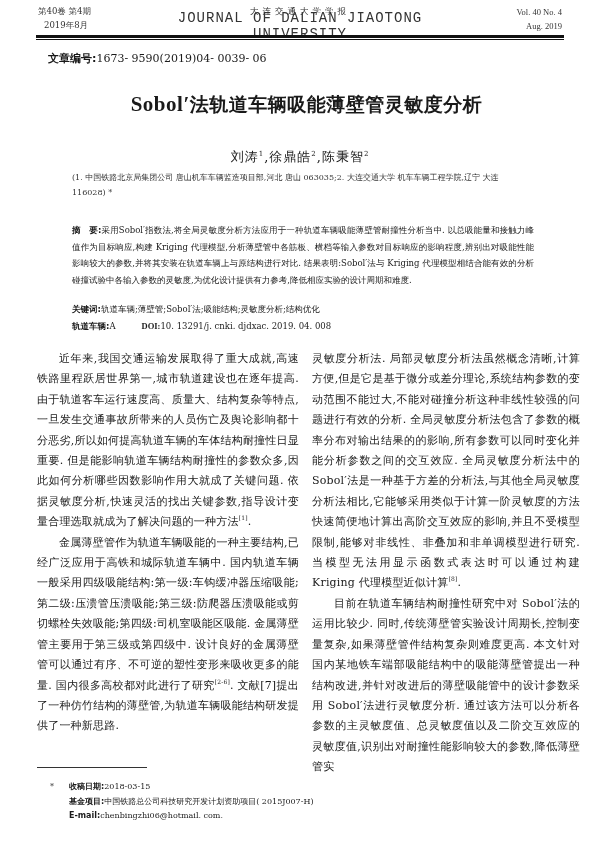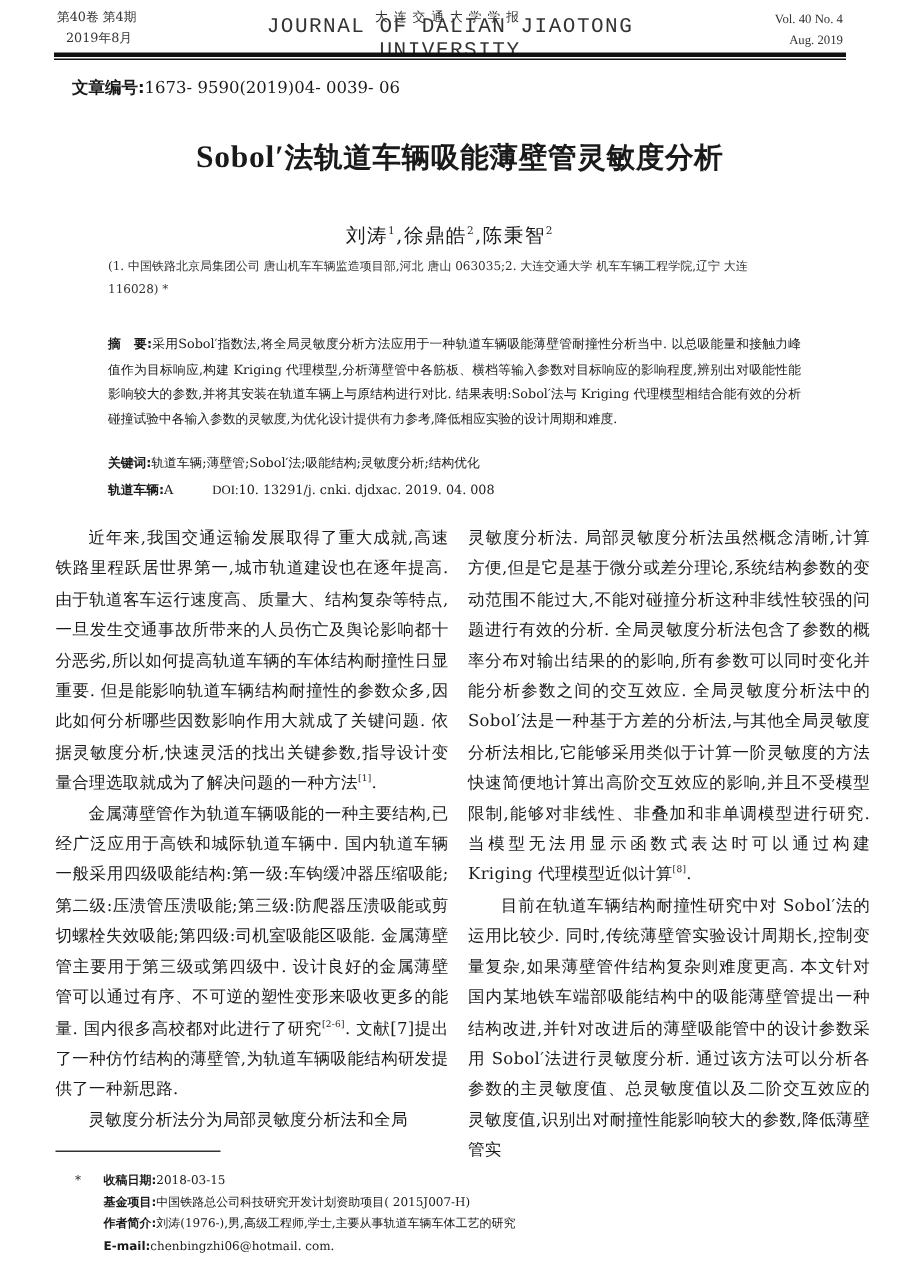--- a/index.html
+++ b/index.html
@@ -24,21 +24,21 @@
 
   .authors { position: absolute; left: 0; right: 0; top: 148px; text-align: center; font-size: 13px; letter-spacing: 1px; }
   .authors sup { font-size: 7px; vertical-align: super; }
   .affil { position: absolute; left: 72px; right: 66px; top: 170px; font-size: 8px; line-height: 15px; color: #333; }
 
   .abstract { position: absolute; left: 72px; right: 66px; top: 222px; font-size: 8.5px; line-height: 16.5px; text-align: justify; }
   .abstract .lbl { font-weight: bold; font-family: "DejaVu Sans", sans-serif; }
   .keywords { position: absolute; left: 72px; right: 66px; top: 301px; font-size: 8.5px; line-height: 16px; }
   .keywords .lbl, .docid .lbl { font-weight: bold; font-family: "DejaVu Sans", sans-serif; }
   .docid { position: absolute; left: 72px; right: 66px; top: 318px; font-size: 8.5px; line-height: 16px; }
-  .docid .doi-lbl { font-weight: normal; margin-left: 26px; font-family: "Liberation Serif", serif; }
+  .docid .doi-lbl { font-weight: bold; margin-left: 26px; font-family: "Liberation Serif", serif; }
 
   .col { position: absolute; top: 349px; width: 262px; font-size: 11px; line-height: 20.4px; text-align: justify; letter-spacing: 0.2px; }
   .col-left { left: 37px; }
   .col-right { left: 312px; width: 268px; }
   .col p { text-indent: 2em; }
   .col p.cont { text-indent: 0; }
   .col sup { font-size: 6px; vertical-align: super; line-height: 0; }
 
   .fn-rule { position: absolute; left: 37px; top: 767px; width: 110px; height: 1px; background: #333; }
   .footnotes { position: absolute; left: 50px; right: 40px; top: 780px; font-size: 8px; line-height: 14.5px; }
@@ -86,35 +86,31 @@
   <span class="lbl">关键词:</span><span>轨道车辆;薄壁管;Sobol′法;吸能结构;灵敏度分析;结构优化</span>
 </div>
 
 <div class="docid">
   <span class="lbl">轨道车辆:</span><span>A</span><span class="doi-lbl">DOI:</span><span>10. 13291/j. cnki. djdxac. 2019. 04. 008</span>
 </div>
 
 <div class="col col-left">
   <p><span>近年来,我国交通运输发展取得了重大成就,高速铁路里程跃居世界第一,城市轨道建设也在逐年提高. 由于轨道客车运行速度高、质量大、结构复杂等特点,一旦发生交通事故所带来的人员伤亡及舆论影响都十分恶劣,所以如何提高轨道车辆的车体结构耐撞性日显重要. 但是能影响轨道车辆结构耐撞性的参数众多,因此如何分析哪些因数影响作用大就成了关键问题. 依据灵敏度分析,快速灵活的找出关键参数,指导设计变量合理选取就成为了解决问题的一种方法</span><sup>[1]</sup><span>.</span></p>
   <p><span>金属薄壁管作为轨道车辆吸能的一种主要结构,已经广泛应用于高铁和城际轨道车辆中. 国内轨道车辆一般采用四级吸能结构:第一级:车钩缓冲器压缩吸能;第二级:压溃管压溃吸能;第三级:防爬器压溃吸能或剪切螺栓失效吸能;第四级:司机室吸能区吸能. 金属薄壁管主要用于第三级或第四级中. 设计良好的金属薄壁管可以通过有序、不可逆的塑性变形来吸收更多的能量. 国内很多高校都对此进行了研究</span><sup>[2-6]</sup><span>. 文献[7]提出了一种仿竹结构的薄壁管,为轨道车辆吸能结构研发提供了一种新思路.</span></p>
-  <p><span>灵敏度分析法分为局部灵敏度分析法和全局</span></p>
 </div>
 
 <div class="col col-right">
   <p class="cont"><span>灵敏度分析法. 局部灵敏度分析法虽然概念清晰,计算方便,但是它是基于微分或差分理论,系统结构参数的变动范围不能过大,不能对碰撞分析这种非线性较强的问题进行有效的分析. 全局灵敏度分析法包含了参数的概率分布对输出结果的的影响,所有参数可以同时变化并能分析参数之间的交互效应. 全局灵敏度分析法中的 Sobol′法是一种基于方差的分析法,与其他全局灵敏度分析法相比,它能够采用类似于计算一阶灵敏度的方法快速简便地计算出高阶交互效应的影响,并且不受模型限制,能够对非线性、非叠加和非单调模型进行研究. 当模型无法用显示函数式表达时可以通过构建 Kriging 代理模型近似计算</span><sup>[8]</sup><span>.</span></p>
   <p><span>目前在轨道车辆结构耐撞性研究中对 Sobol′法的运用比较少. 同时,传统薄壁管实验设计周期长,控制变量复杂,如果薄壁管件结构复杂则难度更高. 本文针对国内某地铁车端部吸能结构中的吸能薄壁管提出一种结构改进,并针对改进后的薄壁吸能管中的设计参数采用 Sobol′法进行灵敏度分析. 通过该方法可以分析各参数的主灵敏度值、总灵敏度值以及二阶交互效应的灵敏度值,识别出对耐撞性能影响较大的参数,降低薄壁管实</span></p>
 </div>
 
 <div class="fn-rule"></div>
 <div class="footnotes">
   <div class="row">
     <span class="star">*</span><span class="lbl">收稿日期:</span><span>2018-03-15</span>
   </div>
   <div class="row">
     <span class="lbl">基金项目:</span><span>中国铁路总公司科技研究开发计划资助项目( 2015J007-H)</span>
   </div>
   <div class="row">
-    <span class="lbl">作者简介:</span><span>刘涛(1976-),男,高级工程师,学士,主要从事轨道车辆车体工艺的研究</span>
-  </div>
-  <div class="row">
     <span class="lbl">E-mail:</span><span>chenbingzhi06@hotmail. com.</span>
   </div>
 </div>
 
 </body></html>

